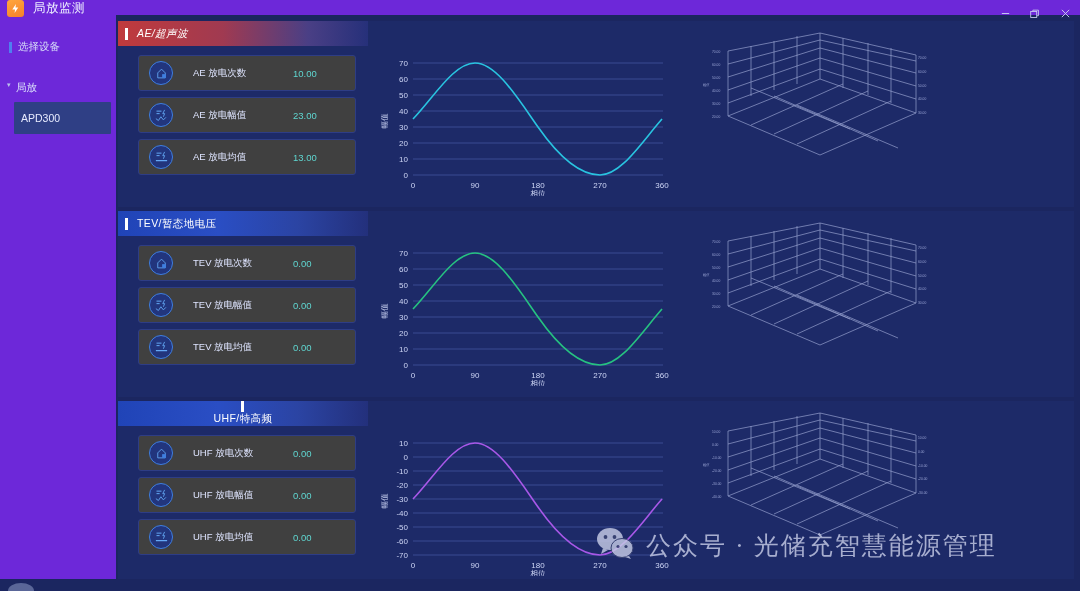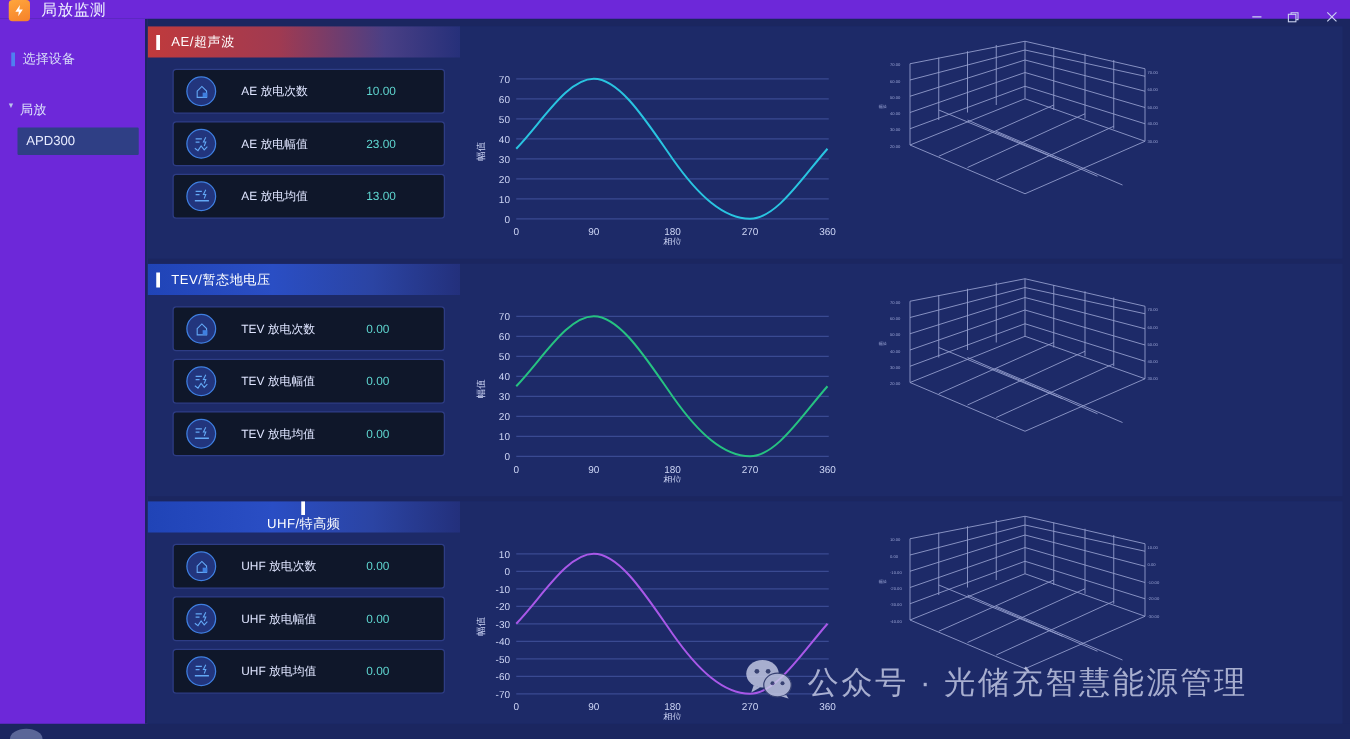--- a/index.html
+++ b/index.html
@@ -55,44 +55,44 @@
   .tree { margin-top: 27px; }
   .tree-parent {
     display: flex; align-items: flex-start; padding-left: 7px;
     font-size: 10.5px; color: #dbe1fb; height: 16px;
   }
   .caret {
     width: 9px; font-size: 7px; color: #b9c2ea; line-height: 1;
     display: inline-block; text-align: left;
   }
   .tree-child {
-    margin: 5px 5px 0 14px; height: 22px; background: #2f3f85;
+    margin: 5px 5px 0 14px; height: 32px; background: #2f3f85;
     display: flex; align-items: center; padding-left: 7px;
     font-size: 10.5px; color: #e7ebff; border-radius: 1px;
   }
   
   #content { flex: 1; background: #1b2660; padding: 6px 6px 0 0; overflow: hidden; }
   .panel {
     height: 186px; margin-bottom: 4px; background: #1d2a68;
     position: relative; display: flex; overflow: hidden;
   }
   .panel-header {
     position: absolute; left: 0; top: 0; height: 25px; width: 250px;
     display: flex; align-items: center;
   }
-  .ph-ae   { background: linear-gradient(90deg,#c03a3c 0%, #a03a51 42%, #4a3f85 76%, #26307a 100%); }
+  .ph-ae   { background: linear-gradient(90deg,#c03a3c 0%, #a03a51 42%, #4a3f85 76%, #26307a 100%); font-style: italic; }
   .ph-tev  { background: linear-gradient(90deg,#2044b7 0%, #2a4ec4 40%, #2b44a3 72%, #23307c 100%); text-align: center; }
   .ph-uhf  { background: linear-gradient(90deg,#2044b7 0%, #2a4ec4 40%, #2b44a3 72%, #23307c 100%); flex-direction: column; }
   .ph-bar { width: 3px; height: 12px; background: #ffffff; margin-left: 7px; margin-right: 9px; }
   .ph-title { font-size: 10.5px; color: #ffffff; letter-spacing: .4px; }
   
   .metrics { width: 250px; flex: 0 0 250px; padding: 34px 12px 0 20px; }
   .metric {
     height: 36px; margin-bottom: 6px; border: 1px solid #2e3d85; border-radius: 3px;
-    display: flex; align-items: center; background: #0f172a;
+    display: flex; align-items: center; background: #404040;
   }
   .m-icon {
     width: 24px; height: 24px; margin-left: 10px; flex: 0 0 24px;
     border: 1px solid #3f7fe0; border-radius: 50%;
     display: flex; align-items: center; justify-content: center;
     background: #22357d;
   }
   .m-icon svg { display: block; }
   .m-label { flex: 1; margin-left: 20px; font-size: 9.5px; color: #dfe5ff; }
   .m-value { width: 62px; font-size: 9.5px; color: #5fd6d0; }
@@ -103,21 +103,21 @@
   .chart3d { flex: 1; position: relative; }
   .chart3d svg { display: block; }
   
   #watermark {
     position: absolute; left: 596px; top: 527px;
     display: flex; align-items: center; pointer-events: none;
     opacity: .82;
   }
   #wm-text {
     font-size: 25px; color: #c6cbe6; letter-spacing: 2px;
-    font-family: Liberation Sans, sans-serif;
+    font-family: Liberation Serif, serif;
   }
   #wm-logo { margin-right: 10px; }
   #corner-blob {
     position: absolute; left: 8px; top: 583px; width: 26px; height: 16px;
     background: #8e9bc6; border-radius: 50% 50% 0 0; opacity: .55;
   }
 </style>
 </head>
 <body>
 

